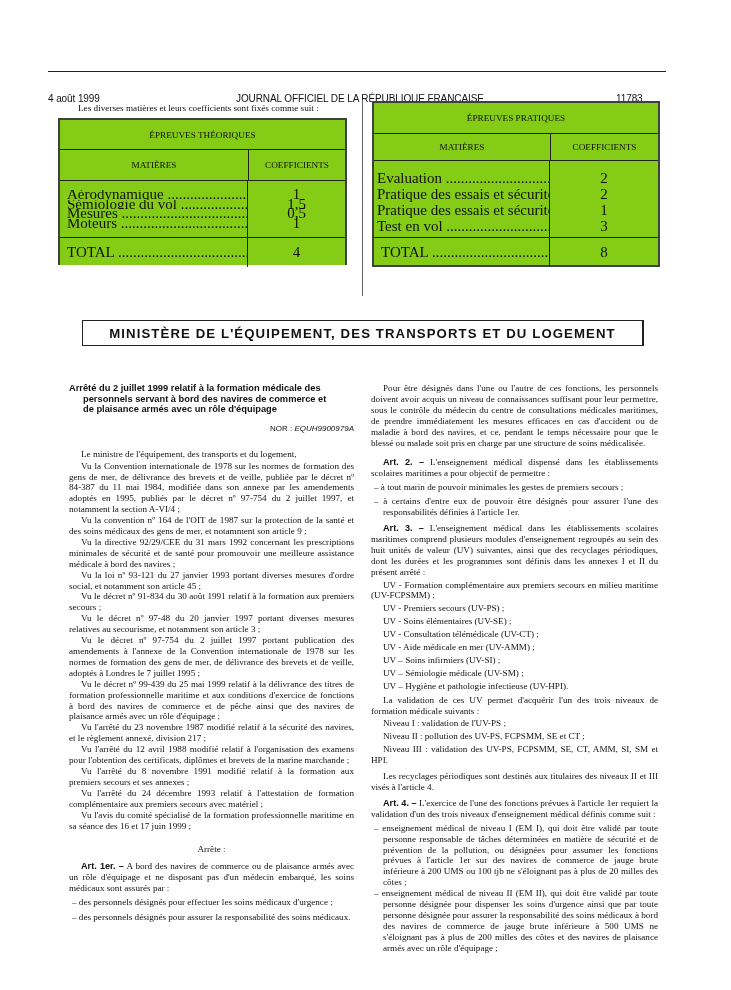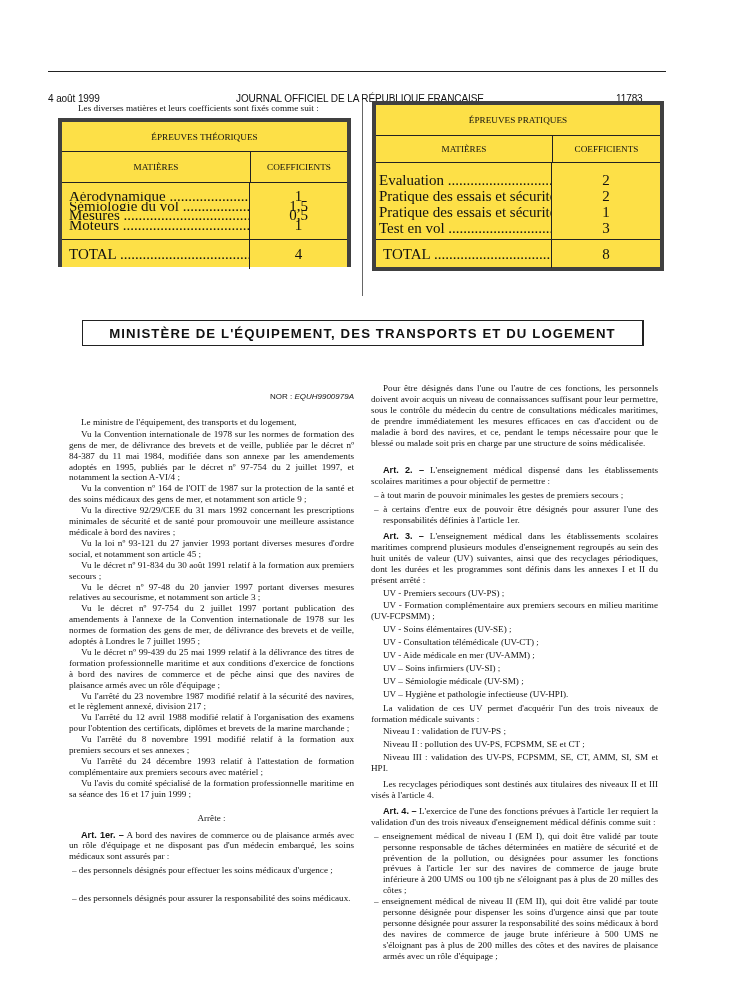--- a/index.html
+++ b/index.html
@@ -4,21 +4,21 @@
 <style>
   html, body { margin: 0; padding: 0; background: #ffffff; }
   body { width: 731px; height: 990px; position: relative; overflow: hidden; color: #111; font-family: "Liberation Serif", serif; }
   .abs { position: absolute; }
   
   .rh { top: 53px; font-family: Liberation Sans, sans-serif; font-size: 10px; letter-spacing: -0.1px; margin-top: 40px; }
   .rh-rule { left: 48px; top: 71px; width: 618px; height: 1px; background: #222; }
 
   
   .intro { left: 78px; top: 103px; font-size: 9.2px; }
-  .tbl { border: 4px solid #404040; background: #fde047; }
+  .tbl { border: 2px solid #404040; background: #84cc16; }
   .tbl .hd { text-align: center; font-size: 9.2px; border-bottom: 1px solid #222; display: flex; align-items: center; justify-content: center; }
   .tbl .c1 { border-right: 1px solid #222; }
   .tbl .cell { font-size: 15px; }
   .tbl .colhead { display: flex; border-bottom: 1px solid #222; }
   .tbl .colhead > div { display: flex; align-items: center; justify-content: center; font-size: 9.2px; }
   .tbl .body { display: flex; border-bottom: 1px solid #222; }
   .tbl .body .c1, .tbl .total .c1 { padding-left: 7px; box-sizing: border-box; }
   .tbl .body .c2, .tbl .total .c2 { text-align: center; }
   .tbl .total { display: flex; }
   .line { white-space: nowrap; overflow: hidden; }
@@ -105,20 +105,25 @@
     <div class="c1 cell line dots" style="width:176px; height:28px; line-height:28px;">TOTAL</div>
     <div class="c2 cell" style="flex:1;">8</div>
   </div>
 </div>
 
 <div class="abs ministry">
   <span>MINISTÈRE DE L'ÉQUIPEMENT, DES TRANSPORTS ET DU LOGEMENT</span>
 </div>
 
 <div class="abs col" style="left:69px; top:383px; width:285px;">
+  <div class="title">
+    <div>Arrêté du 2 juillet 1999 relatif à la formation médicale des</div>
+    <div class="l2">personnels servant à bord des navires de commerce et</div>
+    <div class="l2">de plaisance armés avec un rôle d'équipage</div>
+  </div>
   <div class="nor">
     <span>NOR :</span>
     <i>EQUH9900979A</i>
   </div>
   <div style="height:14px;"></div>
   <p class="ind">Le ministre de l'équipement, des transports et du logement,</p>
   <p class="ind gap" style="margin-top:1px;">Vu la Convention internationale de 1978 sur les normes de formation des gens de mer, de délivrance des brevets et de veille, publiée par le décret nº 84-387 du 11 mai 1984, modifiée dans son annexe par les amendements adoptés en 1995, publiés par le décret nº 97-754 du 2 juillet 1997, et notamment la section A-VI/4 ;</p>
   <p class="ind">Vu la convention nº 164 de l'OIT de 1987 sur la protection de la santé et des soins médicaux des gens de mer, et notamment son article 9 ;</p>
   <p class="ind">Vu la directive 92/29/CEE du 31 mars 1992 concernant les prescriptions minimales de sécurité et de santé pour promouvoir une meilleure assistance médicale à bord des navires ;</p>
   <p class="ind">Vu la loi nº 93-121 du 27 janvier 1993 portant diverses mesures d'ordre social, et notamment son article 45 ;</p>
@@ -127,31 +132,31 @@
   <p class="ind">Vu le décret nº 97-754 du 2 juillet 1997 portant publication des amendements à l'annexe de la Convention internationale de 1978 sur les normes de formation des gens de mer, de délivrance des brevets et de veille, adoptés à Londres le 7 juillet 1995 ;</p>
   <p class="ind">Vu le décret nº 99-439 du 25 mai 1999 relatif à la délivrance des titres de formation professionnelle maritime et aux conditions d'exercice de fonctions à bord des navires de commerce et de pêche ainsi que des navires de plaisance armés avec un rôle d'équipage ;</p>
   <p class="ind">Vu l'arrêté du 23 novembre 1987 modifié relatif à la sécurité des navires, et le règlement annexé, division 217 ;</p>
   <p class="ind">Vu l'arrêté du 12 avril 1988 modifié relatif à l'organisation des examens pour l'obtention des certificats, diplômes et brevets de la marine marchande ;</p>
   <p class="ind">Vu l'arrêté du 8 novembre 1991 modifié relatif à la formation aux premiers secours et ses annexes ;</p>
   <p class="ind">Vu l'arrêté du 24 décembre 1993 relatif à l'attestation de formation complémentaire aux premiers secours avec matériel ;</p>
   <p class="ind">Vu l'avis du comité spécialisé de la formation professionnelle maritime en sa séance des 16 et 17 juin 1999 ;</p>
   <p class="center" style="margin-top:13px;">Arrête :</p>
   <p class="ind" style="margin-top:6px;"><span class="art">Art. 1er. –</span> <span>A bord des navires de commerce ou de plaisance armés avec un rôle d'équipage et ne disposant pas d'un médecin embarqué, les soins médicaux sont assurés par :</span></p>
   <p class="dash" style="margin-top:3px;">– des personnels désignés pour effectuer les soins médicaux d'urgence ;</p>
-  <p class="dash" style="margin-top:17px;">– des personnels désignés pour assurer la responsabilité des soins médicaux.</p>
+  <p class="dash" style="margin-top:4px;">– des personnels désignés pour assurer la responsabilité des soins médicaux.</p>
 </div>
 
 <div class="abs col" style="left:371px; top:383px; width:287px;">
   <p class="ind">Pour être désignés dans l'une ou l'autre de ces fonctions, les personnels doivent avoir acquis un niveau de connaissances suffisant pour leur permettre, sous le contrôle du médecin du centre de consultations médicales maritimes, de prendre immédiatement les mesures efficaces en cas d'accident ou de maladie à bord des navires, et ce, pendant le temps nécessaire pour que le blessé ou malade soit pris en charge par une structure de soins médicalisée.</p>
-  <p class="ind" style="margin-top:17px;"><span class="art">Art. 2. –</span> <span>L'enseignement médical dispensé dans les établissements scolaires maritimes a pour objectif de permettre :</span></p>
+  <p class="ind" style="margin-top:9px;"><span class="art">Art. 2. –</span> <span>L'enseignement médical dispensé dans les établissements scolaires maritimes a pour objectif de permettre :</span></p>
   <p class="dash" style="margin-top:3px;">– à tout marin de pouvoir minimales les gestes de premiers secours ;</p>
   <p class="dash" style="margin-top:3px;">– à certains d'entre eux de pouvoir être désignés pour assurer l'une des responsabilités définies à l'article 1er.</p>
   <p class="ind" style="margin-top:5px;"><span class="art">Art. 3. –</span> <span>L'enseignement médical dans les établissements scolaires maritimes comprend plusieurs modules d'enseignement regroupés au sein des huit unités de valeur (UV) suivantes, ainsi que des recyclages périodiques, dont les durées et les programmes sont définis dans les annexes I et II du présent arrêté :</span></p>
+  <p class="ind" style="margin-top:2px;">UV - Formation complémentaire aux premiers secours en milieu maritime (UV-FCPSMM) ;</p>
   <p class="ind" style="margin-top:2px;">UV - Premiers secours (UV-PS) ;</p>
-  <p class="ind" style="margin-top:2px;">UV - Formation complémentaire aux premiers secours en milieu maritime (UV-FCPSMM) ;</p>
   <p class="ind" style="margin-top:2px;">UV - Soins élémentaires (UV-SE) ;</p>
   <p class="ind" style="margin-top:2px;">UV - Consultation télémédicale (UV-CT) ;</p>
   <p class="ind" style="margin-top:2px;">UV - Aide médicale en mer (UV-AMM) ;</p>
   <p class="ind" style="margin-top:2px;">UV – Soins infirmiers (UV-SI) ;</p>
   <p class="ind" style="margin-top:2px;">UV – Sémiologie médicale (UV-SM) ;</p>
   <p class="ind" style="margin-top:2px;">UV – Hygiène et pathologie infectieuse (UV-HPI).</p>
   <p class="ind" style="margin-top:3px;">La validation de ces UV permet d'acquérir l'un des trois niveaux de formation médicale suivants :</p>
   <p class="ind" style="margin-top:2px;">Niveau I : validation de l'UV-PS ;</p>
   <p class="ind" style="margin-top:2px;">Niveau II : pollution des UV-PS, FCPSMM, SE et CT ;</p>
   <p class="ind" style="margin-top:2px;">Niveau III : validation des UV-PS, FCPSMM, SE, CT, AMM, SI, SM et HPI.</p>

